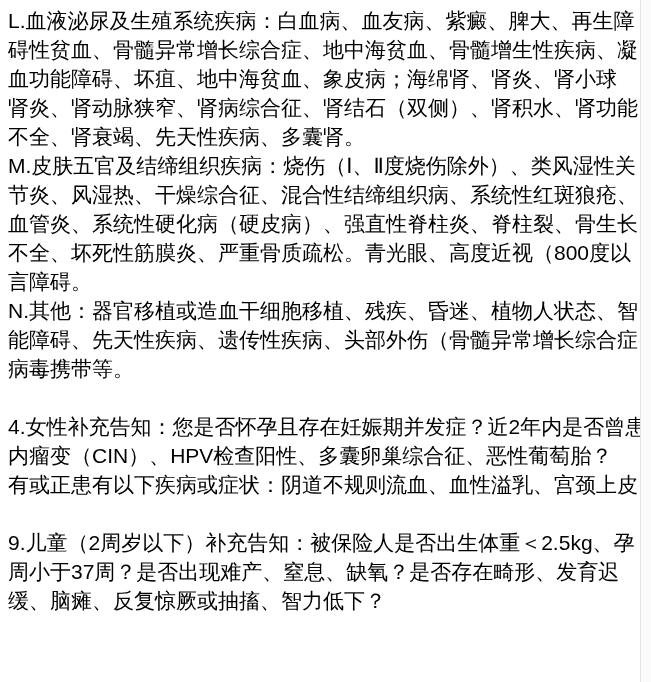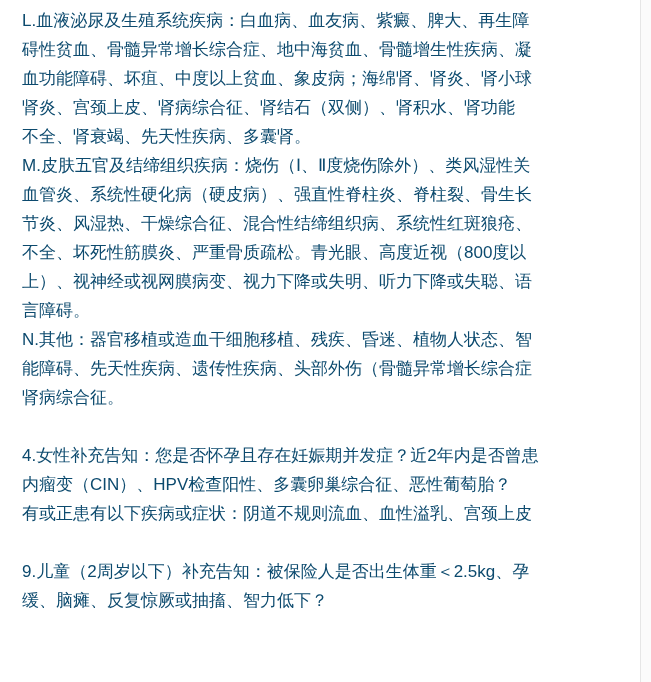--- a/index.html
+++ b/index.html
@@ -10,24 +10,24 @@
     position: relative;
     width: 651px;
     height: 682px;
     background: #ffffff;
     overflow: hidden;
     font-family: "Liberation Sans", sans-serif;
   }
   .notice-text {
     position: absolute;
     top: 6px;
-    left: 22px;
+    left: 8px;
     width: 628px;
-    color: #0c4a6e;
-    font-size: 17px;
+    color: #000000;
+    font-size: 21px;
     line-height: 29px;
     -webkit-font-smoothing: antialiased;
   }
   .para {
     margin: 0;
   }
   .para.gap {
     margin-top: 29px;
   }
   .line {
@@ -45,41 +45,41 @@
     border-left: 1px solid #e6e6e6;
   }
 </style>
 </head>
 <body>
 
 <div class="notice-text" id="notice-text">
     <div class="para">
       <div class="line">L.血液泌尿及生殖系统疾病：白血病、血友病、紫癜、脾大、再生障</div>
       <div class="line">碍性贫血、骨髓异常增长综合症、地中海贫血、骨髓增生性疾病、凝</div>
-      <div class="line">血功能障碍、坏疽、中度以上贫血、象皮病；海绵肾、肾炎、肾小球</div>
-      <div class="line">肾炎、宫颈上皮、肾病综合征、肾结石（双侧）、肾积水、肾功能</div>
+      <div class="line">血功能障碍、坏疽、地中海贫血、象皮病；海绵肾、肾炎、肾小球</div>
+      <div class="line">肾炎、肾动脉狭窄、肾病综合征、肾结石（双侧）、肾积水、肾功能</div>
       <div class="line">不全、肾衰竭、先天性疾病、多囊肾。</div>
     </div>
     <div class="para">
       <div class="line">M.皮肤五官及结缔组织疾病：烧伤（Ⅰ、Ⅱ度烧伤除外）、类风湿性关</div>
+      <div class="line">节炎、风湿热、干燥综合征、混合性结缔组织病、系统性红斑狼疮、</div>
       <div class="line">血管炎、系统性硬化病（硬皮病）、强直性脊柱炎、脊柱裂、骨生长</div>
-      <div class="line">节炎、风湿热、干燥综合征、混合性结缔组织病、系统性红斑狼疮、</div>
       <div class="line">不全、坏死性筋膜炎、严重骨质疏松。青光眼、高度近视（800度以</div>
-      <div class="line">上）、视神经或视网膜病变、视力下降或失明、听力下降或失聪、语</div>
       <div class="line">言障碍。</div>
     </div>
     <div class="para">
       <div class="line">N.其他：器官移植或造血干细胞移植、残疾、昏迷、植物人状态、智</div>
       <div class="line">能障碍、先天性疾病、遗传性疾病、头部外伤（骨髓异常增长综合症</div>
-      <div class="line">肾病综合征。</div>
+      <div class="line">病毒携带等。</div>
     </div>
     <div class="para gap">
       <div class="line">4.女性补充告知：您是否怀孕且存在妊娠期并发症？近2年内是否曾患</div>
       <div class="line">内瘤变（CIN）、HPV检查阳性、多囊卵巢综合征、恶性葡萄胎？</div>
       <div class="line">有或正患有以下疾病或症状：阴道不规则流血、血性溢乳、宫颈上皮</div>
     </div>
     <div class="para gap">
       <div class="line">9.儿童（2周岁以下）补充告知：被保险人是否出生体重＜2.5kg、孕</div>
+      <div class="line">周小于37周？是否出现难产、窒息、缺氧？是否存在畸形、发育迟</div>
       <div class="line">缓、脑瘫、反复惊厥或抽搐、智力低下？</div>
     </div>
   </div>
 
 <div class="scrollbar-track"></div>
 
 </body></html>

